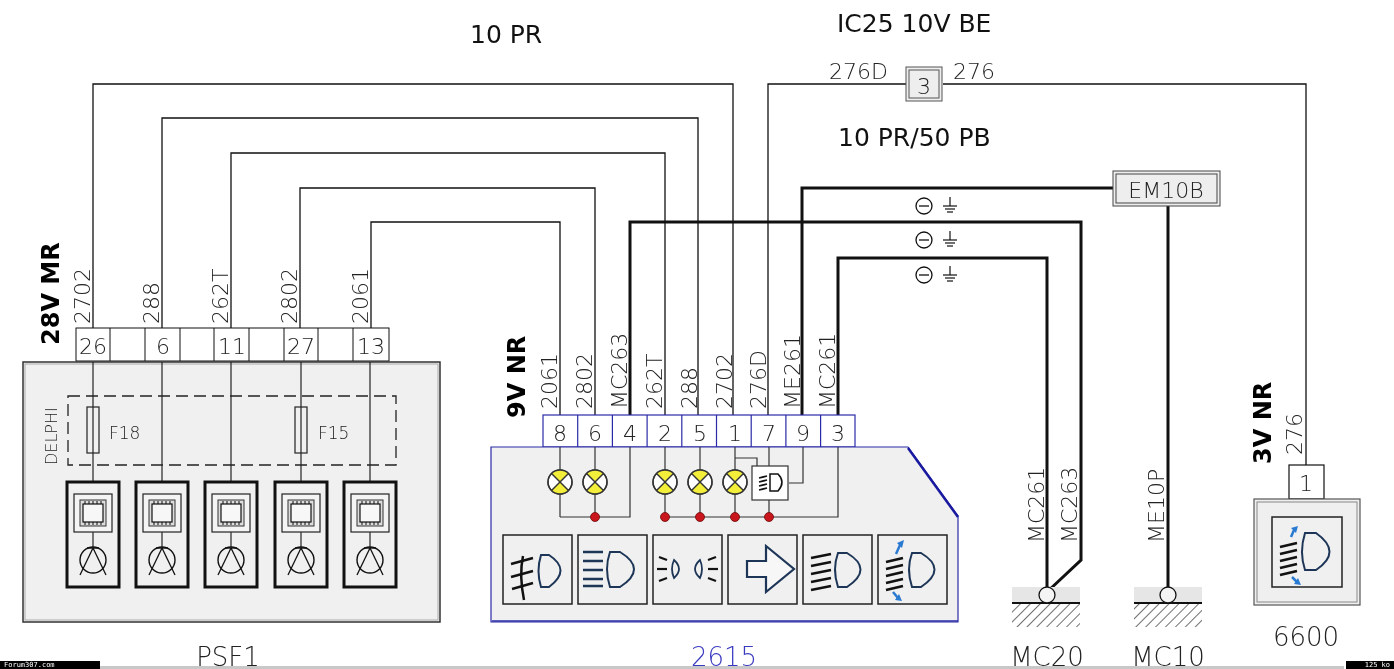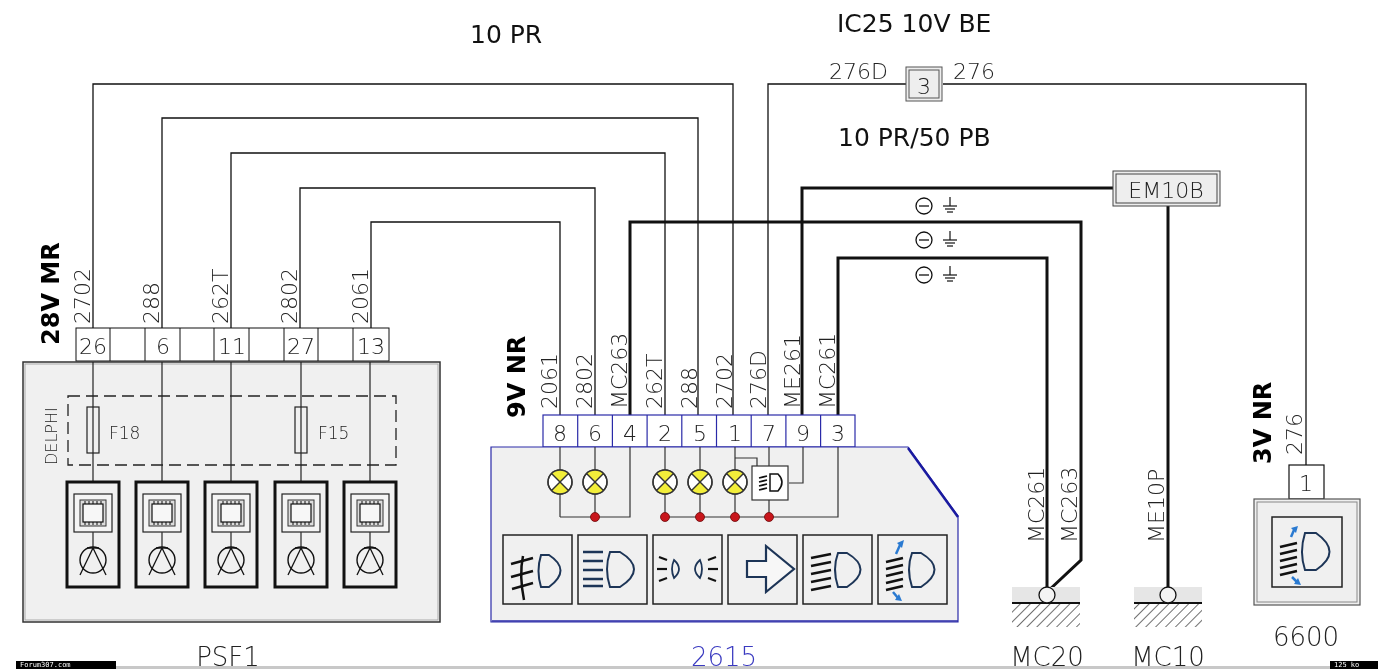--- a/index.html
+++ b/index.html
@@ -5,22 +5,22 @@
   html, body { margin: 0; padding: 0; background: #ffffff; }
   body { width: 1394px; height: 669px; position: relative; overflow: hidden;
          font-family: "DejaVu Sans Condensed", "DejaVu Sans", sans-serif; }
   #diagram { position: absolute; left: 0; top: 0; }
   .lbl { font-family: "DejaVu Sans", sans-serif; fill: #111; }
   .lbl-thin { font-family: "DejaVu Sans", sans-serif; fill: #222; font-weight: 300; }
   .lbl-bold { font-family: "DejaVu Sans", sans-serif; fill: #000; font-weight: bold; }
   .footer-badge { position: absolute; bottom: 0; height: 8px; background: #000; color: #fff;
                   font-family: "DejaVu Sans Mono", monospace; font-size: 7px; line-height: 8px;
                   padding: 0 4px; }
-  #badge-left { left: 16px; width: 92px; }
-  #badge-right { right: 16px; width: 40px; }
+  #badge-left { left: 0; width: 92px; }
+  #badge-right { right: 0; width: 40px; text-align: right; }
   #bottom-rule { position: absolute; left: 100px; right: 50px; bottom: 0; height: 3px; background: #c8c8c8; }
 </style>
 </head>
 <body>
 
 <svg id="diagram" width="1394" height="669" viewBox="0 0 1394 669" xmlns="http://www.w3.org/2000/svg">
   <defs>
     <pattern id="hatch" patternUnits="userSpaceOnUse" width="7" height="7" patternTransform="rotate(45)">
       <line x1="0" y1="0" x2="0" y2="7" stroke="#222" stroke-width="1.3"></line>
     </pattern>

